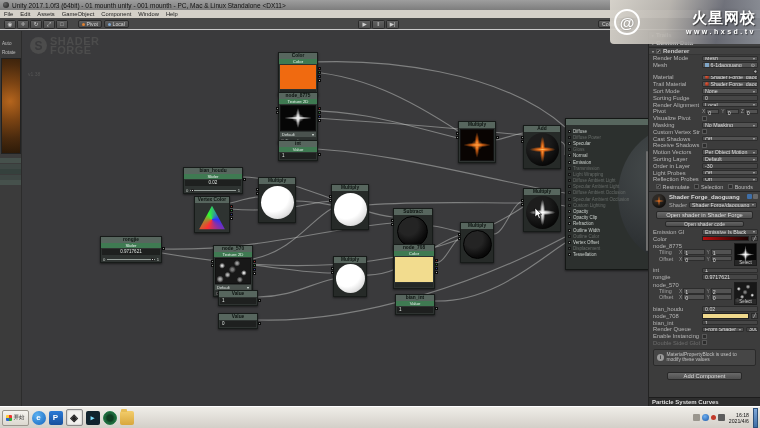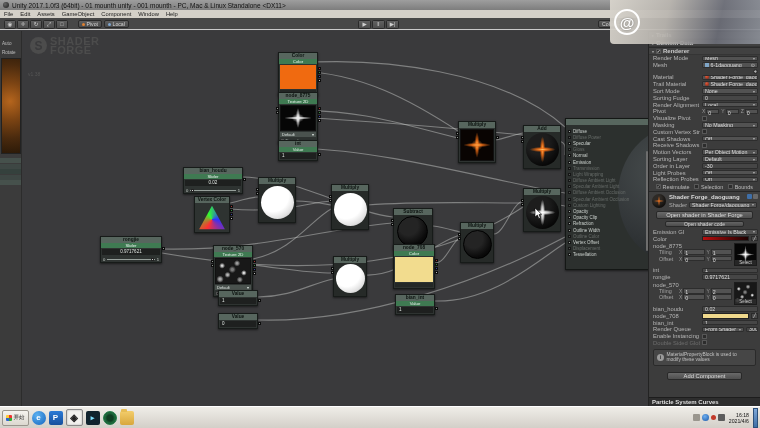--- a/index.html
+++ b/index.html
@@ -947,15 +947,19 @@
       <div id="clock">
         <div>16:18</div>
         <div>2021/4/6</div>
       </div>
       <div id="showdesk"></div>
     </div>
   </div>
 
   <div id="watermark" class="abs">
     <div id="wm-logo">@</div>
+    <div id="wm-col">
+      <div id="wm-brand">火星网校</div>
+      <div id="wm-url">www.hxsd.tv</div>
+    </div>
   </div>
 
 </div>
 
 </body></html>

